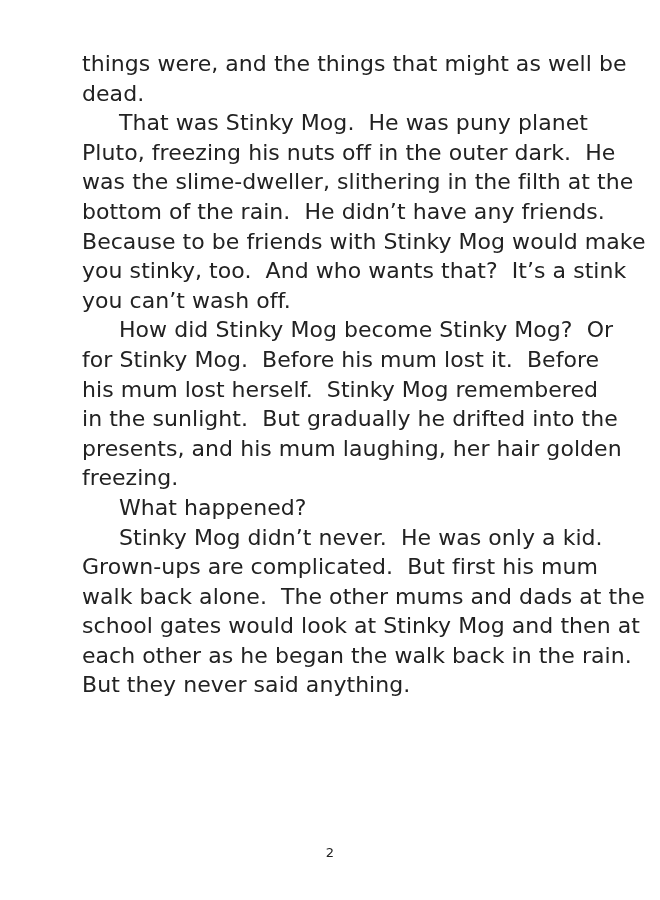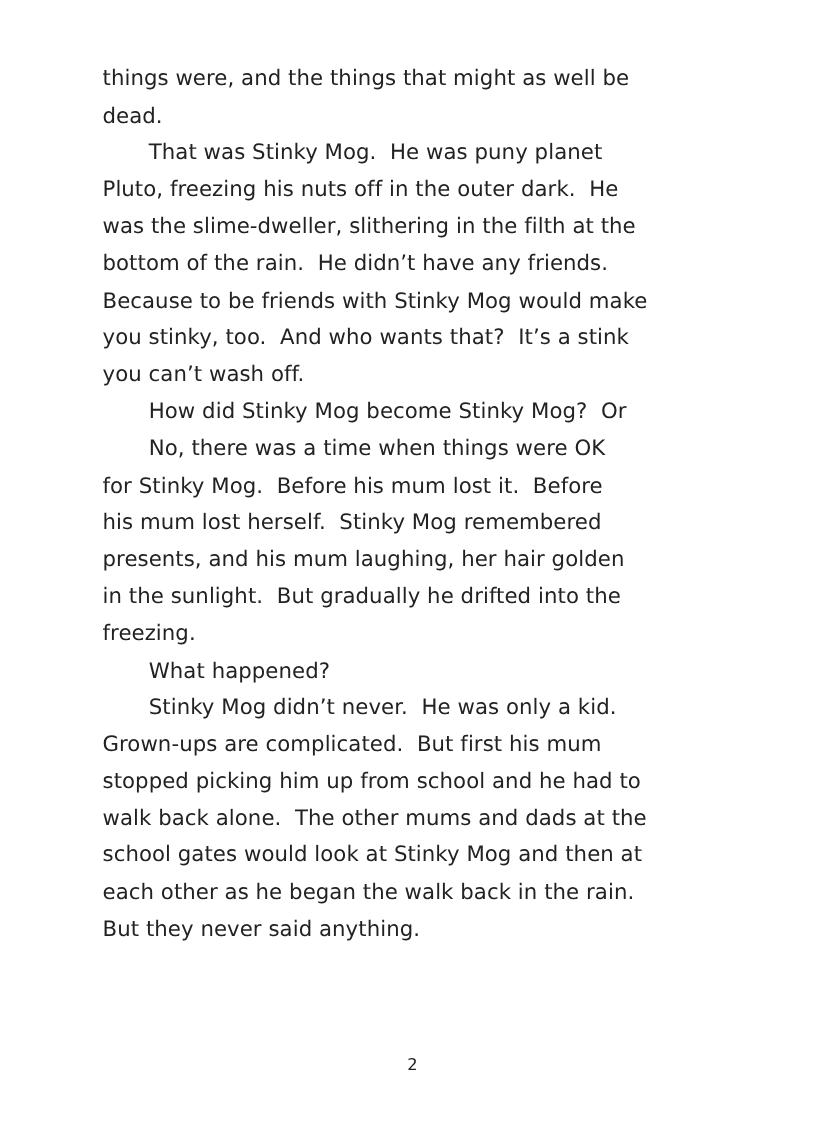--- a/index.html
+++ b/index.html
@@ -20,21 +20,21 @@
       width: 660px;
       height: 900px;
       background: #ffffff;
     }
     .text-block {
       position: absolute;
       left: 82px;
       top: 49px;
       width: 500px;
       font-family: "DejaVu Sans", sans-serif;
-      font-size: 17px;
+      font-size: 22px;
       line-height: 29.6px;
       color: #222222;
       letter-spacing: 0.05px;
     }
     .line {
       white-space: pre;
       height: 29.6px;
       display: block;
     }
     .line.indent {
@@ -59,29 +59,27 @@
     <span class="line">things were, and the things that might as well be</span>
     <span class="line">dead.</span>
     <span class="line indent">That was Stinky Mog.  He was puny planet</span>
     <span class="line">Pluto, freezing his nuts off in the outer dark.  He</span>
     <span class="line">was the slime-dweller, slithering in the filth at the</span>
     <span class="line">bottom of the rain.  He didn’t have any friends.</span>
     <span class="line">Because to be friends with Stinky Mog would make</span>
     <span class="line">you stinky, too.  And who wants that?  It’s a stink</span>
     <span class="line">you can’t wash off.</span>
     <span class="line indent">How did Stinky Mog become Stinky Mog?  Or</span>
-    <span class="line indent">No, there was a time when things were OK</span>
     <span class="line">for Stinky Mog.  Before his mum lost it.  Before</span>
     <span class="line">his mum lost herself.  Stinky Mog remembered</span>
+    <span class="line">in the sunlight.  But gradually he drifted into the</span>
     <span class="line">presents, and his mum laughing, her hair golden</span>
-    <span class="line">in the sunlight.  But gradually he drifted into the</span>
     <span class="line">freezing.</span>
     <span class="line indent">What happened?</span>
     <span class="line indent">Stinky Mog didn’t never.  He was only a kid.</span>
     <span class="line">Grown-ups are complicated.  But first his mum</span>
-    <span class="line">stopped picking him up from school and he had to</span>
     <span class="line">walk back alone.  The other mums and dads at the</span>
     <span class="line">school gates would look at Stinky Mog and then at</span>
     <span class="line">each other as he began the walk back in the rain.</span>
     <span class="line">But they never said anything.</span>
   </div>
   <div class="page-number">2</div>
 </div>
 
 </body></html>

